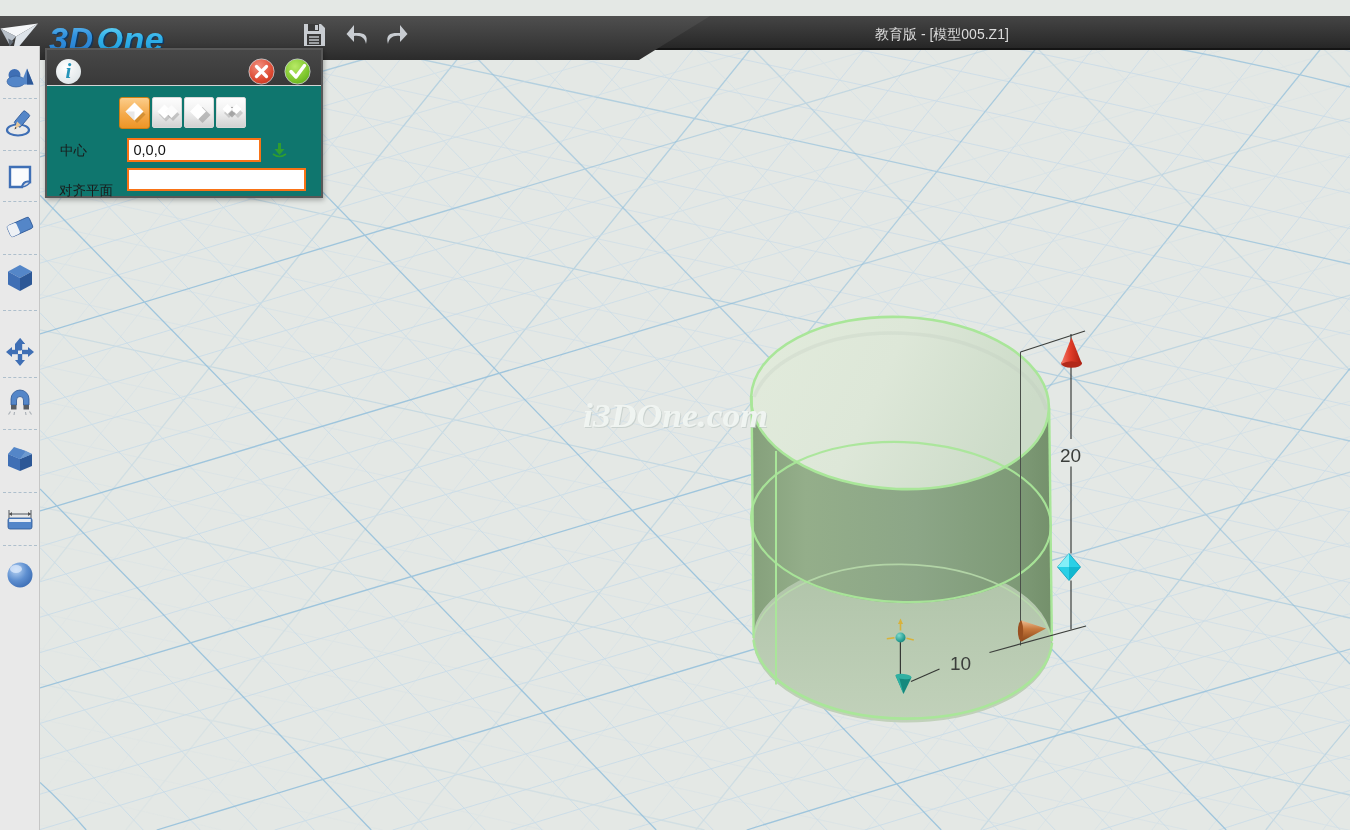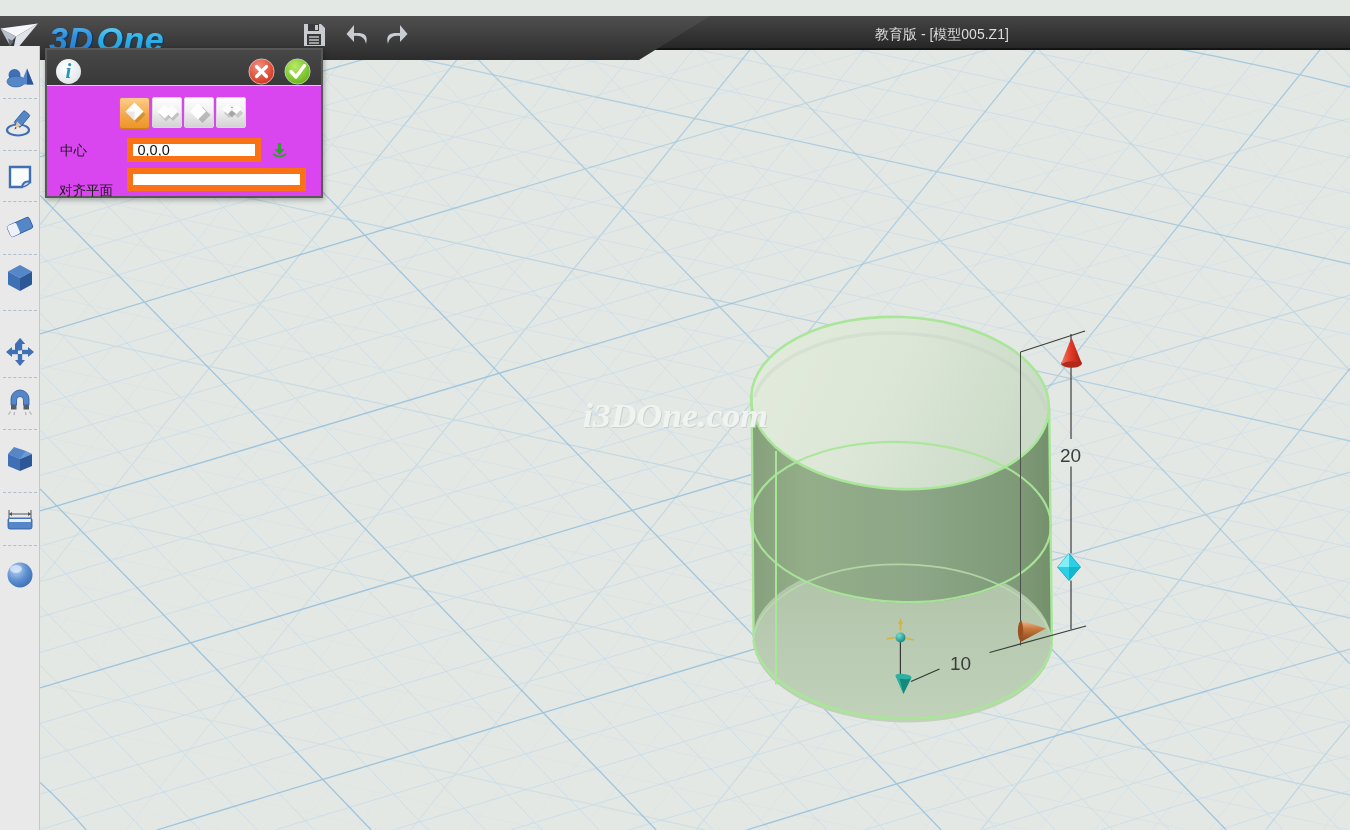--- a/index.html
+++ b/index.html
@@ -6,25 +6,25 @@
 #tbleft{position:absolute;left:0;top:0;width:710px;height:44px;background:linear-gradient(#4f4f4f,#353535 75%,#2b2b2b);clip-path:polygon(0 0,100% 0,90% 100%,0 100%)}
 #wintitle{position:absolute;left:875px;top:10px;color:#dcdcdc;font-size:14px}
 #toolbar{position:absolute;left:0;top:46px;width:40px;height:784px;background:#e9e9e9;border-right:1px solid #c6c6c6}
 #toolbar .sep{position:absolute;left:3px;width:34px;border-top:1px dashed #aebfcc}
 #dialog{position:absolute;left:45px;top:48px;width:278px;height:150px;border:2px solid #585858;background:#ececec;box-shadow:1px 2px 5px rgba(0,0,0,0.3)}
 #dlghead{position:absolute;left:0;top:0;width:274px;height:36px;background:linear-gradient(#474747,#393939);border-bottom:1px solid #d4d4d4}
 #infoc{position:absolute;left:9px;top:8.5px;width:25px;height:25px;border-radius:50%;background:radial-gradient(circle at 40% 35%,#ffffff,#e2e8ea 70%,#c8d2d6);color:#2796ba;font-family:"Liberation Serif",serif;font-weight:bold;font-style:italic;font-size:21px;text-align:center;line-height:25px}
 .cbtn{position:absolute;top:8px}
 #xbtn{left:201px;top:8px}
 #okbtn{left:237px;top:8px}
-#dlgbody{position:absolute;left:0;top:36px;width:274px;height:110px;background:#d946ef}
+#dlgbody{position:absolute;left:0;top:36px;width:274px;height:110px;background:#0f766e}
 .dbtn{position:absolute;top:11px;width:30px;height:31px;background:linear-gradient(180deg,#fdfdfd,#f2f2f2 42%,#d2d2d2);border:1px solid #d9d9d9;border-radius:2px}
 .dbtn.sel{background:linear-gradient(180deg,#fccd8a,#f4a94a 55%,#ee9526);border:1px solid #cd7f14;width:31px;height:32px;border-radius:3px}
 .dlbl{position:absolute;font-size:13.5px;color:#1a1a1a}
-.dinp{position:absolute;height:24px;border:6px solid #f97316;background:#fff;font-family:"Liberation Sans",sans-serif;font-size:14.5px;padding-left:5px;color:#111}
+.dinp{position:absolute;height:24px;border:2px solid #f97316;background:#fff;font-family:"Liberation Sans",sans-serif;font-size:14.5px;padding-left:5px;color:#111}
 </style></head>
 <body>
 <svg id="vp" width="1310" height="784" viewBox="40 46 1310 784" style="position:absolute;left:40px;top:46px">
 <rect x="40" y="46" width="1310" height="784" fill="#e4e8e5"></rect>
 <defs>
 <linearGradient id="mgA" x1="0" y1="1" x2="1" y2="0">
  <stop offset="0" stop-color="#fff"></stop>
         <stop offset="0.5" stop-color="#f4f4f4"></stop>
         <stop offset="0.75" stop-color="#7e7e7e"></stop>
         <stop offset="1" stop-color="#303030"></stop>

